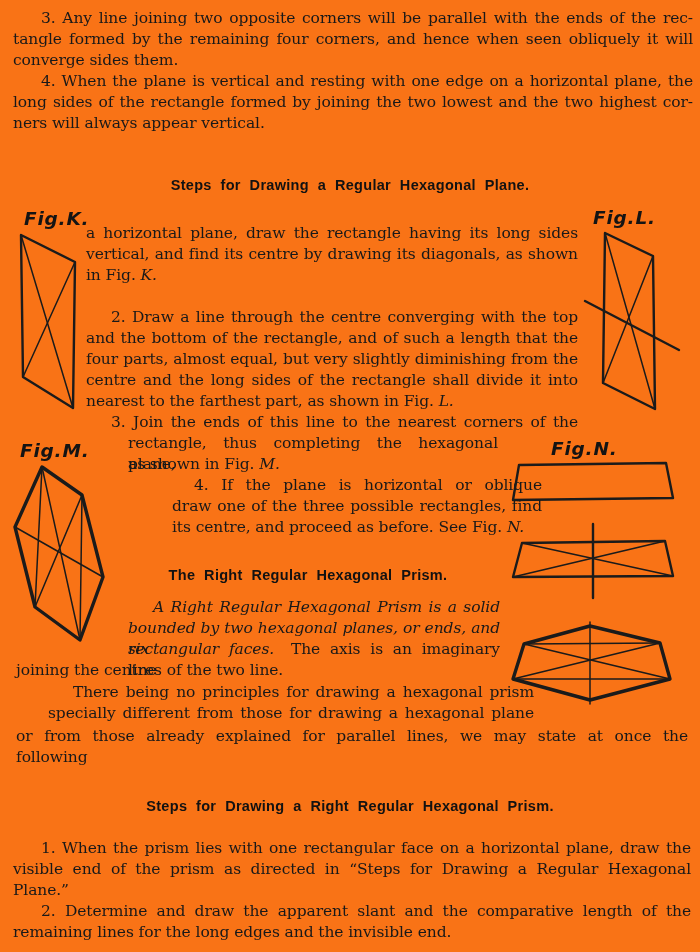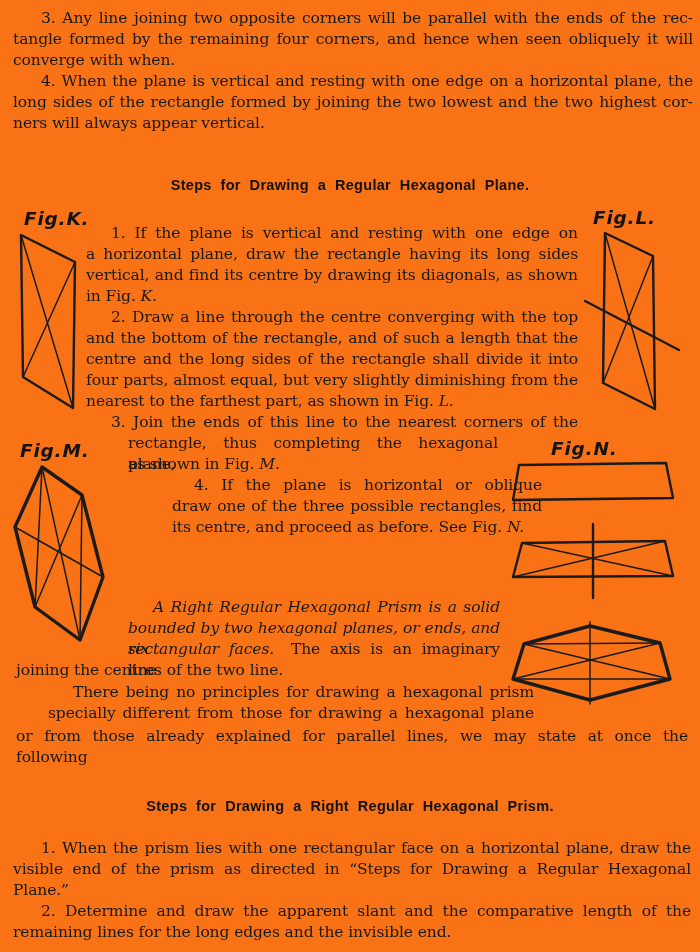--- a/index.html
+++ b/index.html
@@ -34,21 +34,21 @@
   .thin-stroke { stroke-width:1.5px; }
 </style>
 </head>
 <body>
 
 <div class="page">
 
   <div class="blk" style="left:13px; top:8px; width:680px;">
     <div class="line j i28">3. Any line joining two opposite corners will be parallel with the ends of the rec-</div>
     <div class="line j">tangle formed by the remaining four corners, and hence when seen obliquely it will</div>
-    <div class="line">converge with when.</div>
+    <div class="line">converge sides them.</div>
   </div>
 
   <div class="blk" style="left:13px; top:71px; width:680px;">
     <div class="line j i28">4. When the plane is vertical and resting with one edge on a horizontal plane, the</div>
     <div class="line j">long sides of the rectangle formed by joining the two lowest and the two highest cor-</div>
     <div class="line">ners will always appear vertical.</div>
   </div>
 
   <div class="h" style="left:0px; top:176px; width:700px;">Steps for Drawing a Regular Hexagonal Plane.</div>
 
@@ -61,31 +61,30 @@
 
   <div class="flabel" style="left:593px; top:208px;">Fig.L.</div>
   <svg class="fig" style="left:578px; top:226px;" width="112" height="194" viewBox="0 0 112 194">
     <polygon class="med-stroke" points="27,7 75,30 77,183 25,157"></polygon>
     <line class="thin-stroke" x1="27" y1="7" x2="77" y2="183"></line>
     <line class="thin-stroke" x1="75" y1="30" x2="25" y2="157"></line>
     <line class="med-stroke" x1="7" y1="75" x2="101" y2="124"></line>
   </svg>
 
   <div class="blk" style="left:86px; top:223px; width:492px;">
-    <div class="line j i25">1. If the plane is vertical and resting with one edge on</div>
     <div class="line j">a horizontal plane, draw the rectangle having its long sides</div>
     <div class="line j">vertical, and find its centre by drawing its diagonals, as shown</div>
     <div class="line"><span>in Fig. </span><span class="figref">K.</span></div>
   </div>
 
   <div class="blk" style="left:86px; top:307px; width:492px;">
     <div class="line j i25">2. Draw a line through the centre converging with the top</div>
     <div class="line j">and the bottom of the rectangle, and of such a length that the</div>
+    <div class="line j">four parts, almost equal, but very slightly diminishing from the</div>
     <div class="line j">centre and the long sides of the rectangle shall divide it into</div>
-    <div class="line j">four parts, almost equal, but very slightly diminishing from the</div>
     <div class="line"><span>nearest to the farthest part, as shown in Fig. </span><span class="figref">L.</span></div>
   </div>
 
   <div class="blk" style="left:86px; top:412px; width:492px;">
     <div class="line j i25">3. Join the ends of this line to the nearest corners of the</div>
   </div>
 
   <div class="blk" style="left:128px; top:433px; width:370px;">
     <div class="line j">rectangle, thus completing the hexagonal plane,</div>
     <div class="line"><span>as shown in Fig. </span><span class="figref">M.</span></div>
@@ -119,20 +118,21 @@
   </svg>
   <svg class="fig" style="left:503px; top:614px;" width="178" height="96" viewBox="0 0 178 96">
     <polygon class="bold-stroke" points="87,12 157,29 167,65 87,86 10,65 21,30"></polygon>
     <line class="thin-stroke" x1="21" y1="30" x2="157" y2="29"></line>
     <line class="thin-stroke" x1="10" y1="65" x2="167" y2="65"></line>
     <line class="thin-stroke" x1="21" y1="30" x2="167" y2="65"></line>
     <line class="thin-stroke" x1="157" y1="29" x2="10" y2="65"></line>
     <line class="thin-stroke" x1="87" y1="8" x2="87" y2="90"></line>
   </svg>
 
+  <div class="h" style="left:128px; top:566px; width:360px;">The Right Regular Hexagonal Prism.</div>
 
   <div class="blk" style="left:128px; top:597px; width:372px;">
     <div class="line j i25 it">A Right Regular Hexagonal Prism is a solid</div>
     <div class="line j it">bounded by two hexagonal planes, or ends, and six</div>
     <div class="line j"><span class="it">rectangular faces.</span> <span class="gap">The axis is an imaginary line</span></div>
   </div>
   <div class="blk" style="left:16px; top:660px; width:500px;">
     <div class="line">joining the centres of the two line.</div>
   </div>
 

